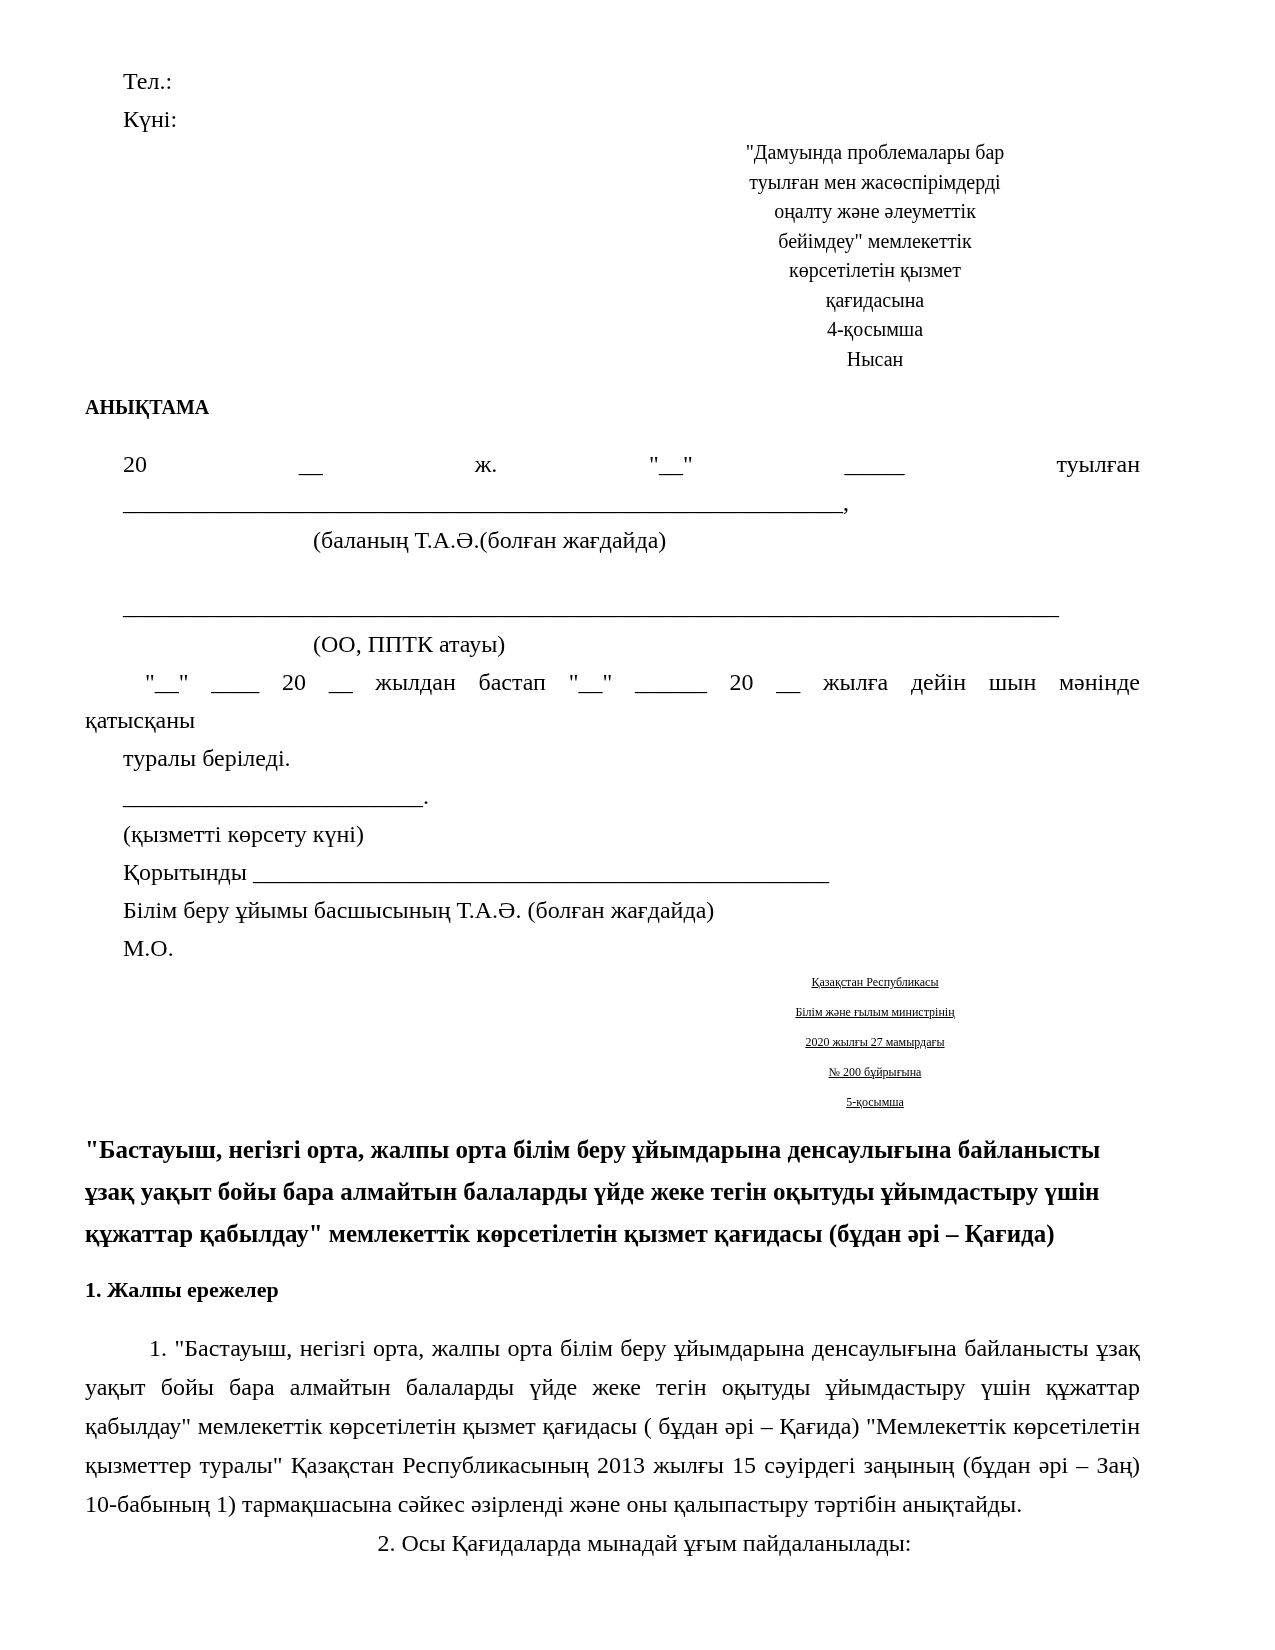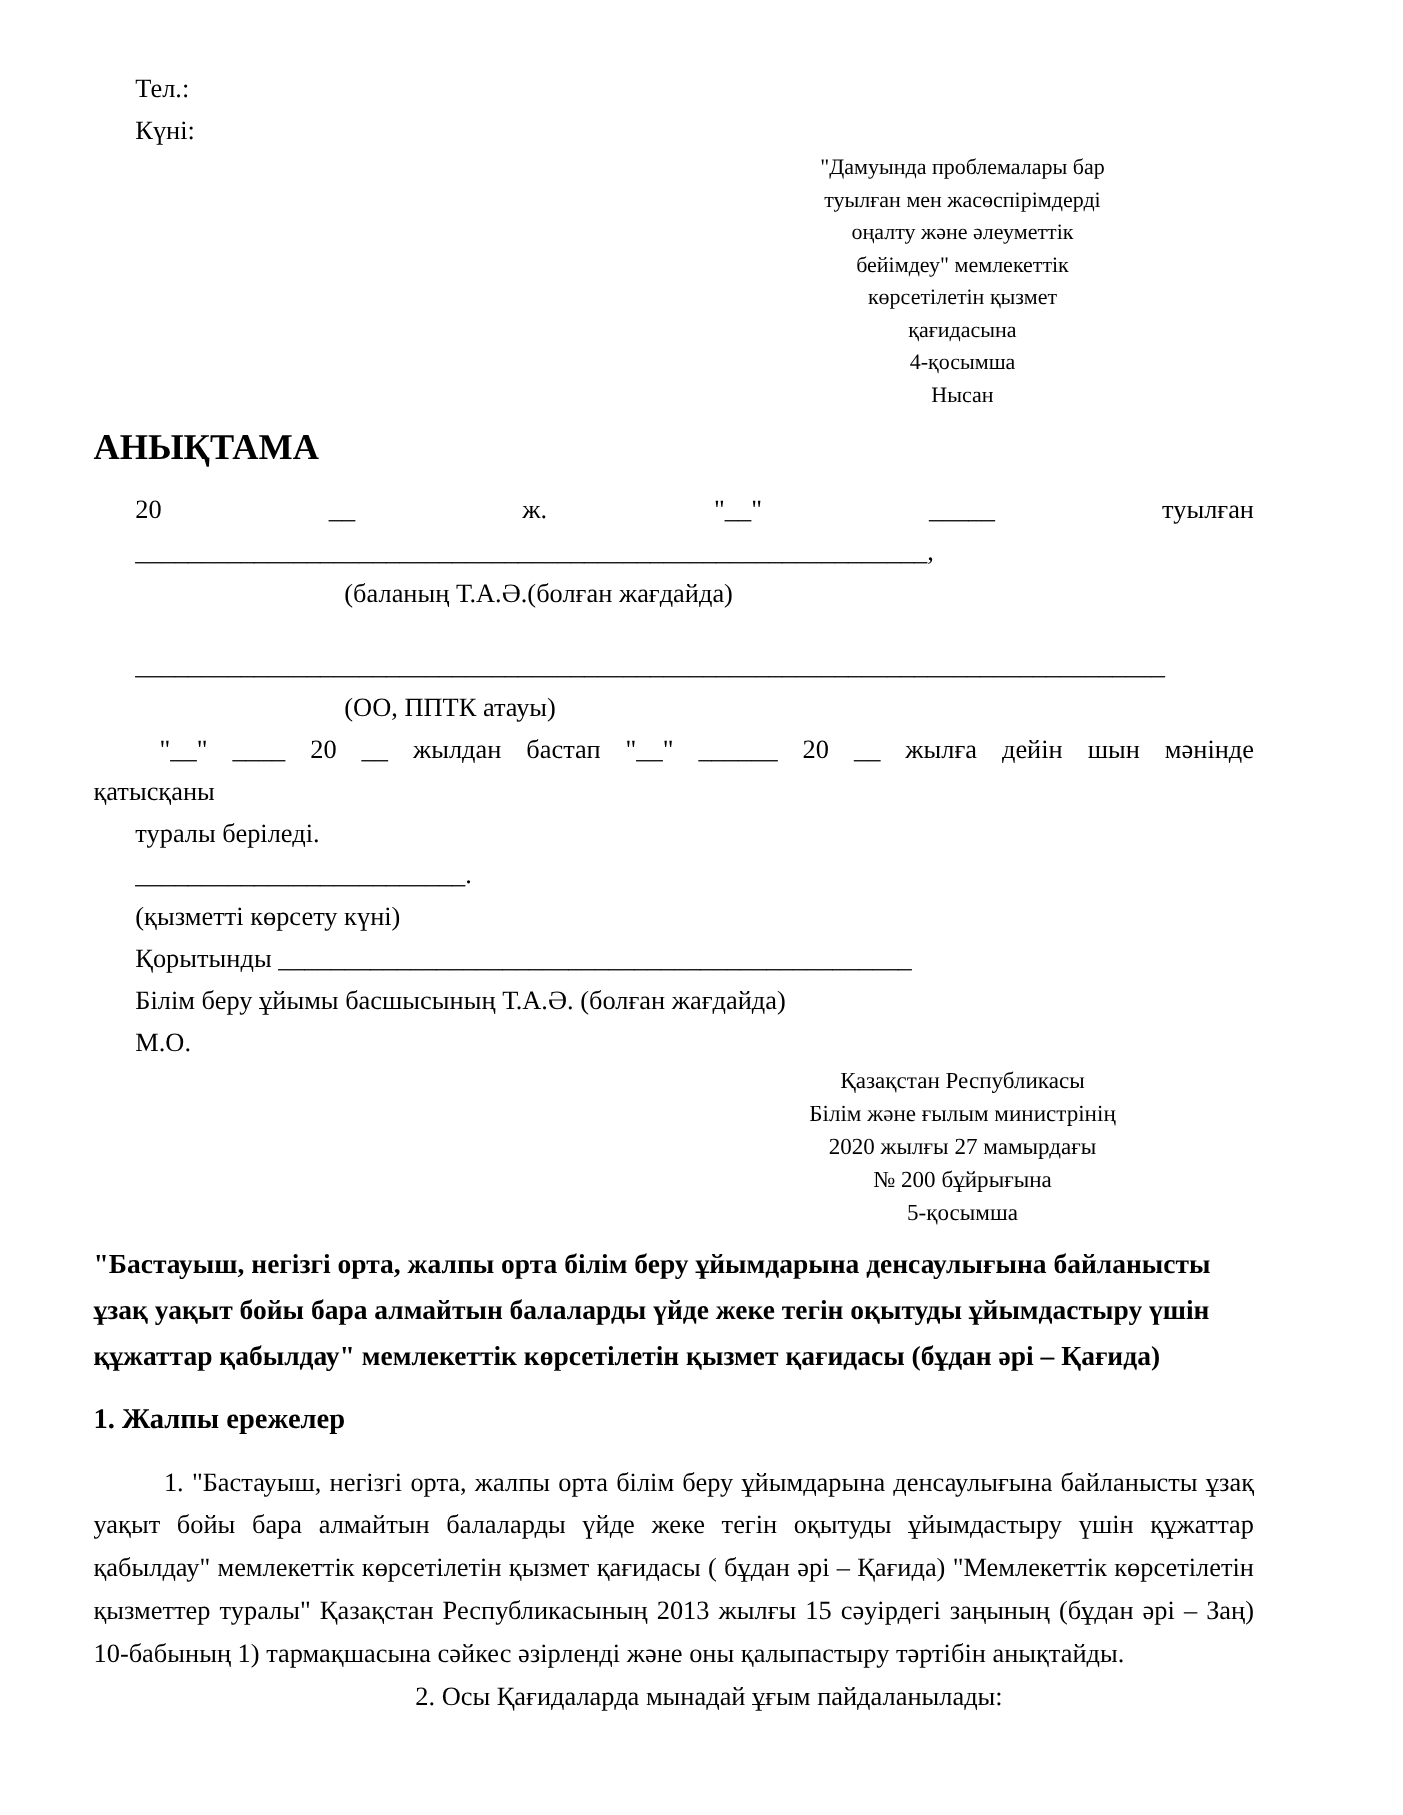--- a/index.html
+++ b/index.html
@@ -15,25 +15,25 @@
   .ind2 { padding-left:228px; }
   .fill-just { text-align:justify; text-align-last:justify; }
   .fill-just.ind { padding-left:38px; }
   .fill-just.ind5 { padding-left:60px; }
   .blank-sm { height:28px; }
   .right-col {
     width:530px; margin-left:525px;
     text-align:center;
   }
   .right-col .rline { font-size:20px; line-height:29.5px; }
-  .right-col2 .rline { font-size:21px; line-height:30px; }
-  .doc-title { font-size:33px; line-height:38px; font-weight:bold; margin-top:14px; }
+  .right-col2 .rline { font-size:12px; line-height:30px;text-decoration:underline; }
+  .doc-title { font-size:20px; line-height:38px; font-weight:bold; margin-top:14px; }
   .form-start { margin-top:19px; }
   .rule-title { font-size:25px; line-height:42px; font-weight:bold; margin-top:12px; white-space:pre-wrap; }
-  .section-head { font-size:26px; line-height:38px; font-weight:bold; margin-top:16px; }
+  .section-head { font-size:22px; line-height:38px; font-weight:bold; margin-top:16px; }
   .para { font-size:24px; line-height:39px; text-align:justify; text-indent:64px; margin-top:20px; white-space:pre-wrap; }
   .para2 { margin-top:0; text-align:center; }
 </style>
 </head>
 <body>
 
 <div class="page">
 
   <div class="body-line ind">Тел.:</div>
   <div class="body-line ind">Күні:</div>

